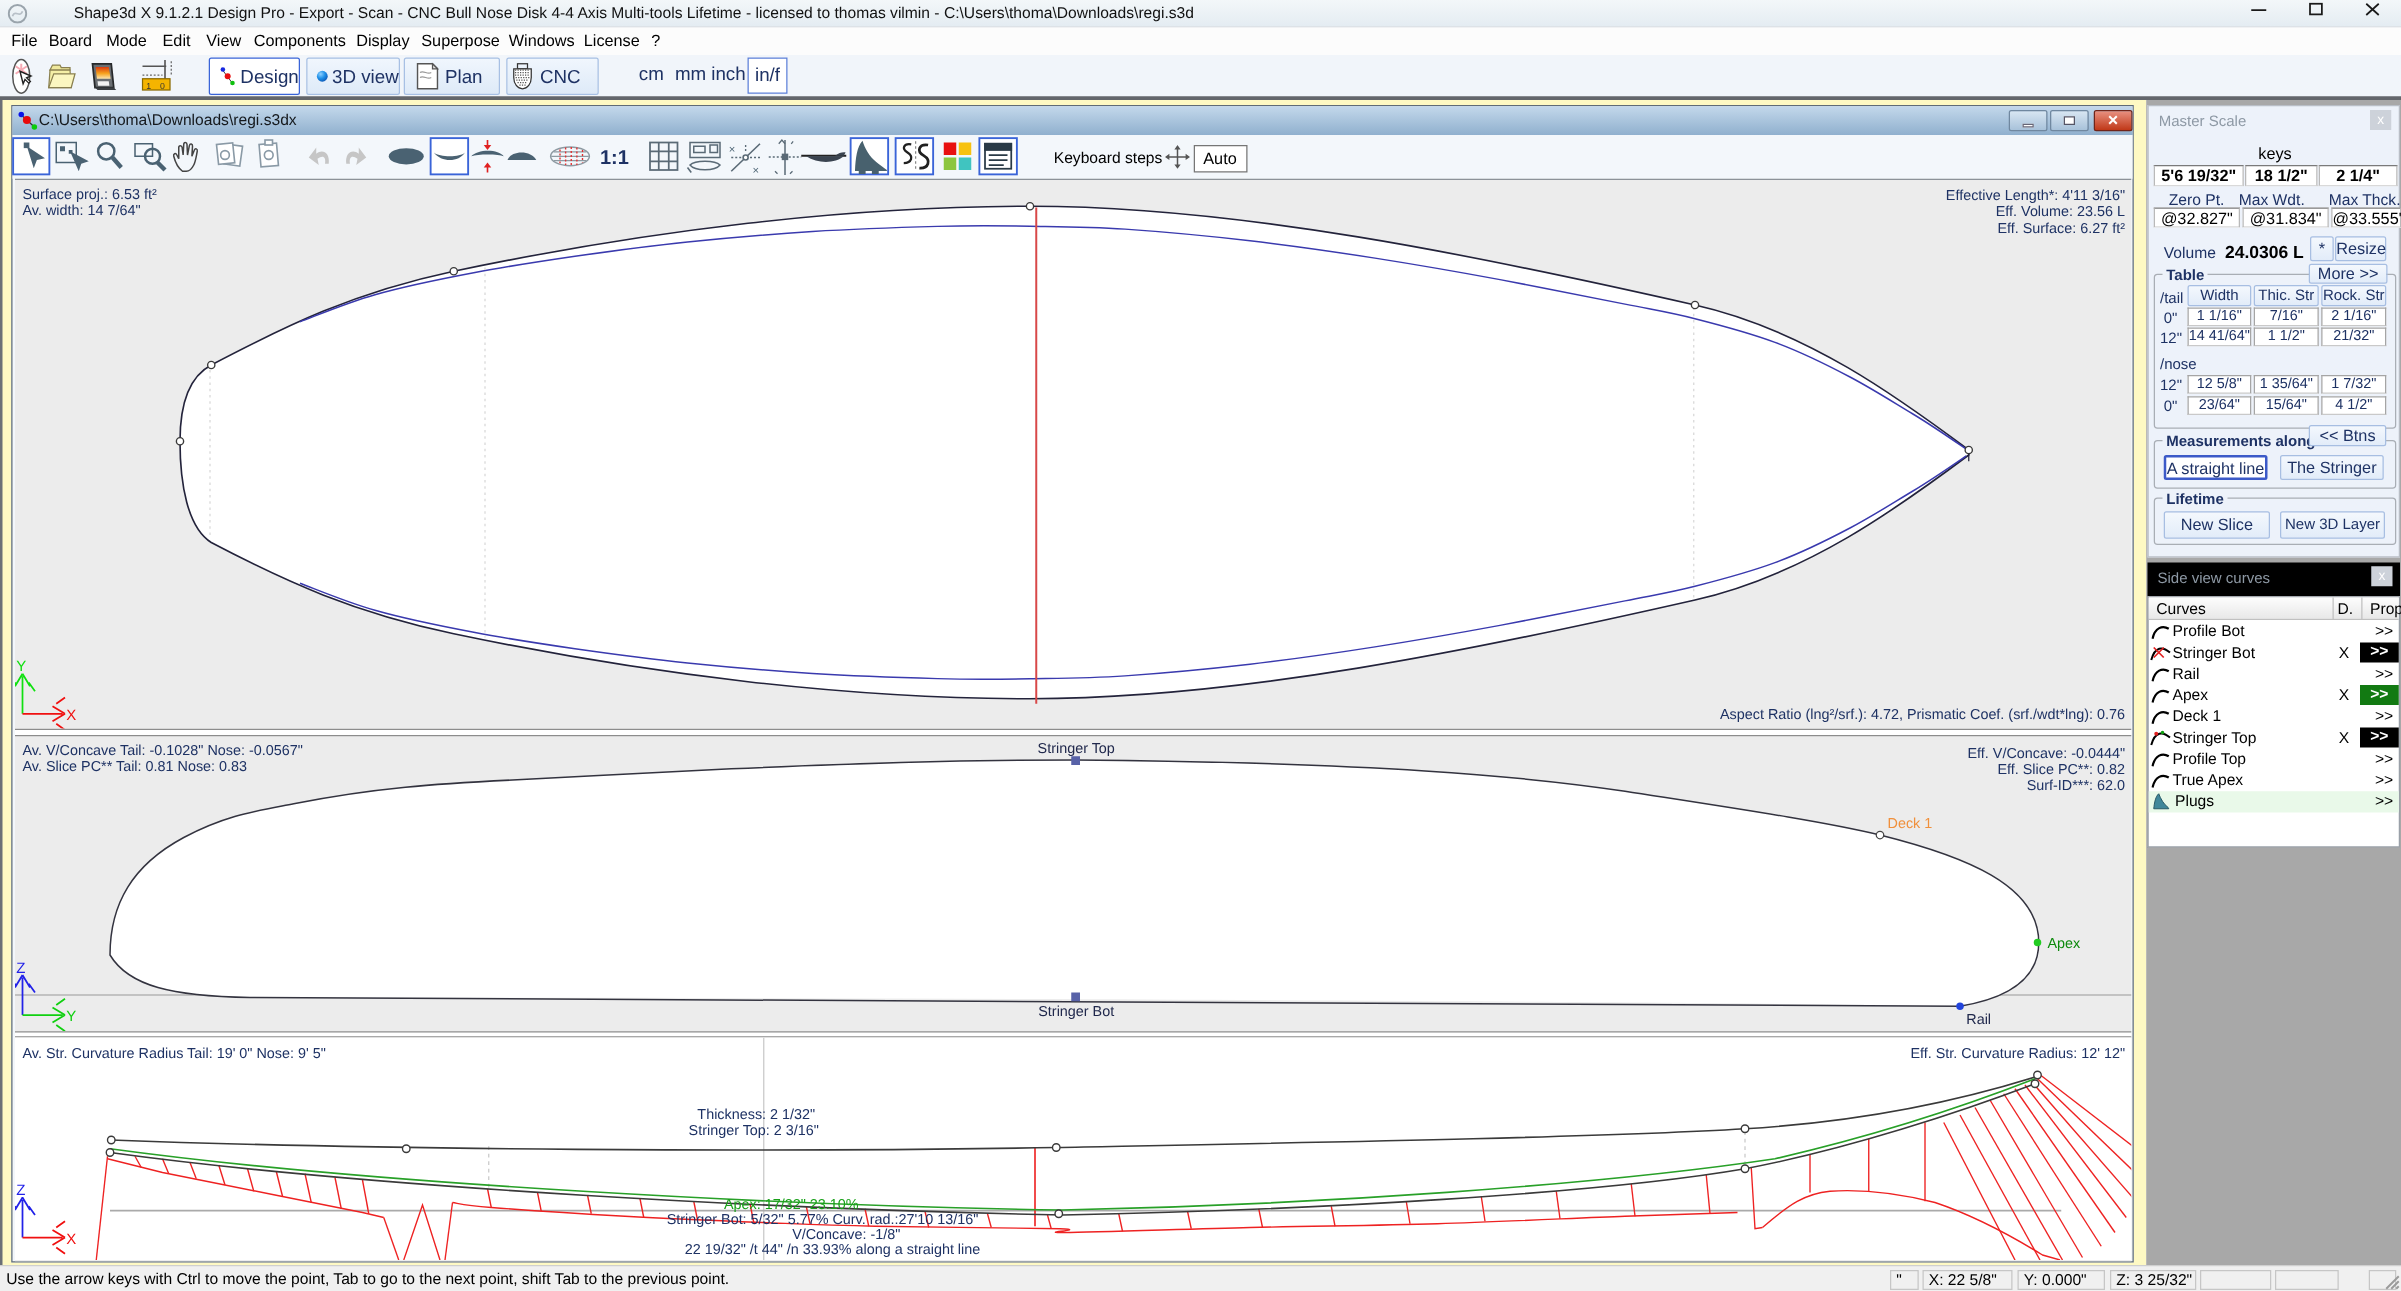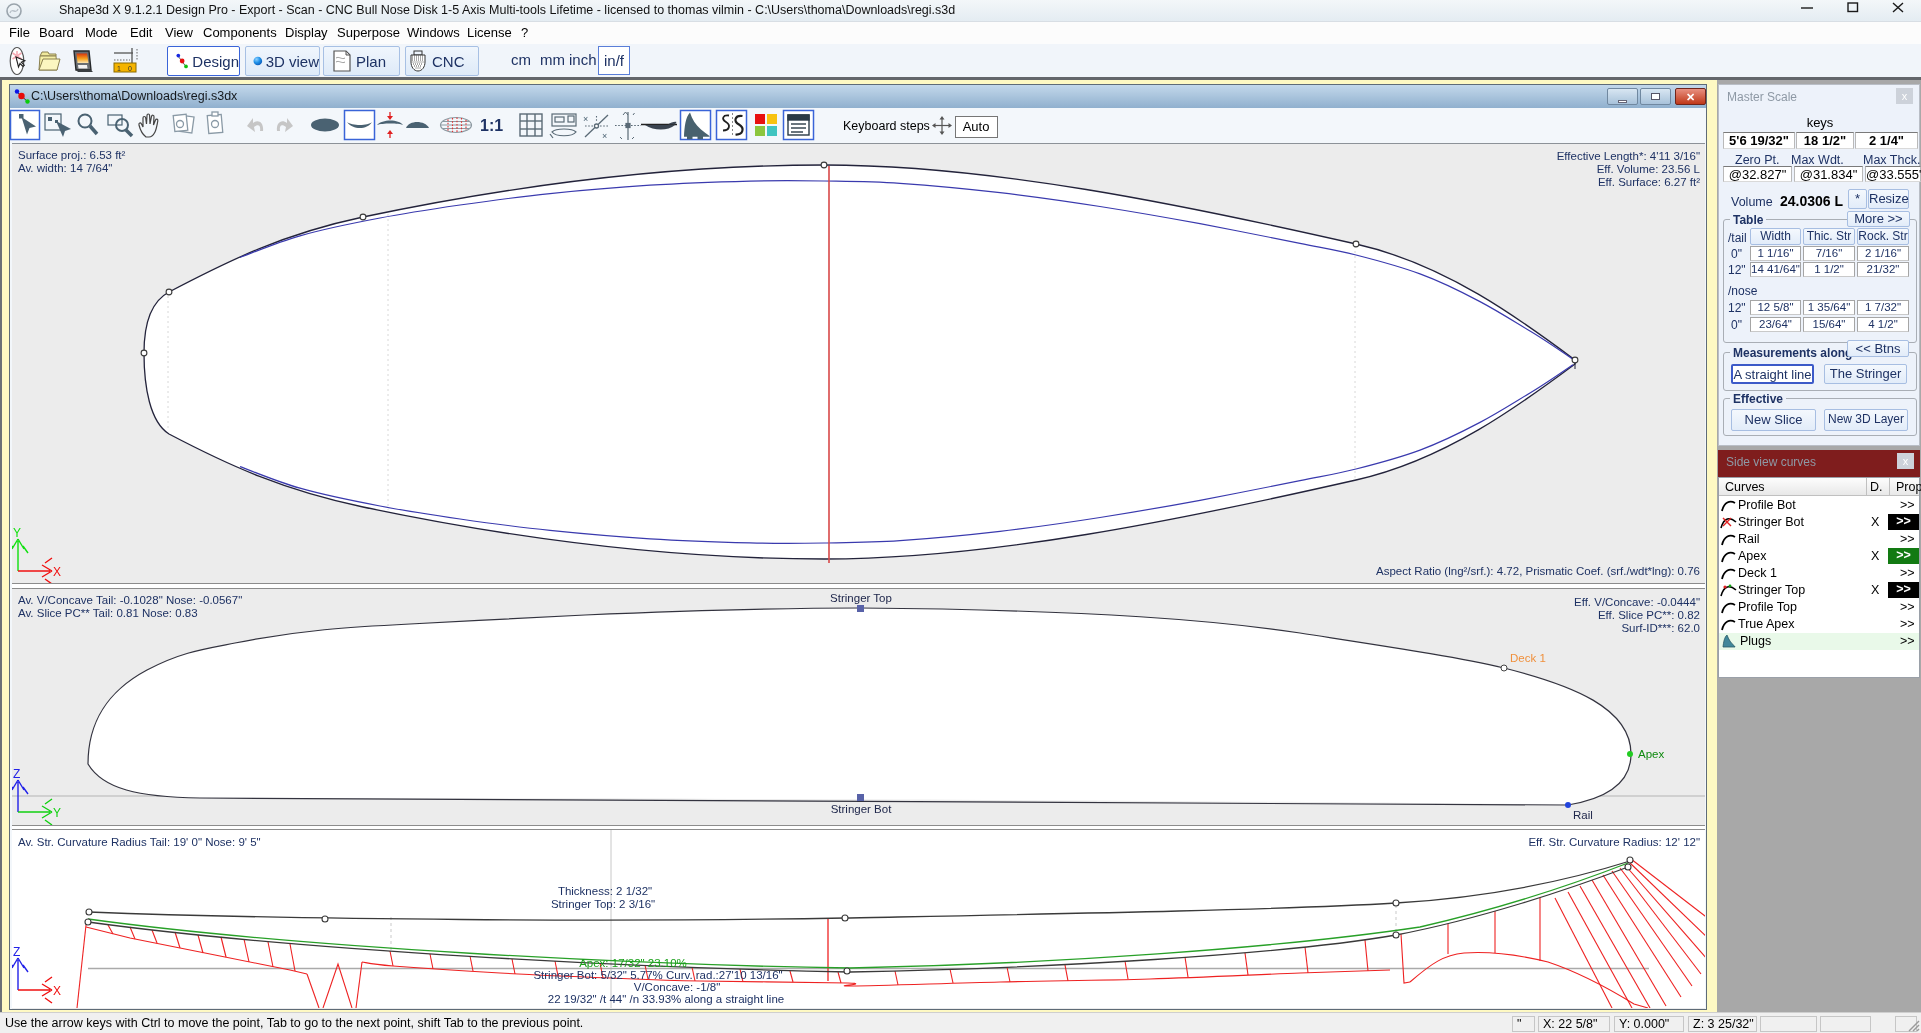--- a/index.html
+++ b/index.html
@@ -38,21 +38,21 @@
 .scell { position:absolute; top:3px; height:16px; border:1px solid #C6C6C6; font-size:12.5px; color:#000; padding-left:4px; }
 </style>
 </head>
 <body>
 
 <div class="abs" id="titlebar">
   <svg class="abs" style="left:6px;top:3px" width="16" height="16" viewBox="0 0 16 16">
       <circle cx="8" cy="8" r="7" fill="none" stroke="#9AA4AC" stroke-width="1.6"></circle>
       <path d="M4 10 C6 4 10 12 12 6" fill="none" stroke="#B8C0C8" stroke-width="1.4"></path>
     </svg>
-  <div class="ttext">Shape3d X 9.1.2.1 Design Pro - Export - Scan - CNC Bull Nose Disk 1-5 Axis Multi-tools Lifetime - licensed to thomas vilmin - C:\Users\thoma\Downloads\regi.s3d</div>
+  <div class="ttext">Shape3d X 9.1.2.1 Design Pro - Export - Scan - CNC Bull Nose Disk 4-4 Axis Multi-tools Lifetime - licensed to thomas vilmin - C:\Users\thoma\Downloads\regi.s3d</div>
   <svg class="abs" style="left:1795px;top:0" width="126" height="22" viewBox="0 0 126 22">
     <g stroke="#1A1A1A" stroke-width="1.4" fill="none">
       <line x1="6" y1="8" x2="18" y2="8"></line>
       <rect x="53" y="3" width="9.5" height="8.5"></rect>
       <line x1="98" y1="3" x2="108" y2="12"></line>
         <line x1="108" y1="3" x2="98" y2="12"></line>
     </g>
   </svg>
 </div>
 
@@ -482,26 +482,26 @@
     <div class="tcell" style="left:31px;top:232px;width:51px;height:15px">23/64"</div>
     <div class="tcell" style="left:84px;top:232px;width:52px;height:15px">15/64"</div>
     <div class="tcell" style="left:138px;top:232px;width:52px;height:15px">4 1/2"</div>
     <div class="pbtn" style="left:128px;top:255px;width:62px;height:17px;line-height:15px">&lt;&lt; Btns</div>
     <div class="gbox" style="left:4px;top:267px;width:194px;height:39px">
         <span class="glabel">Measurements along</span>
       </div>
     <div class="pbtn" style="left:12px;top:279px;width:83px;height:20px;line-height:17px;background:#FFF;border:2px solid #3C5AC8">A straight line</div>
     <div class="pbtn" style="left:105px;top:279px;width:83px;height:20px;line-height:17px">The Stringer</div>
     <div class="gbox" style="left:4px;top:313px;width:194px;height:38px">
-        <span class="glabel">Effective</span>
+        <span class="glabel">Lifetime</span>
       </div>
     <div class="pbtn" style="left:12px;top:324px;width:85px;height:22px;line-height:19px">New Slice</div>
     <div class="pbtn" style="left:105px;top:324px;width:84px;height:22px;line-height:19px;font-size:12px">New 3D Layer</div>
   </div>
-  <div class="panel" style="left:1px;top:370px;width:202px;height:228px;background:#7f1d1d">
+  <div class="panel" style="left:1px;top:370px;width:202px;height:228px;background:#000000">
     <div class="ptitle">Side view curves</div>
     <div class="pclose">x</div>
     <div class="abs" style="left:0px;top:27px;width:202px;height:201px;background:#FFF;border:1px solid #9AA0A8">
       <div class="abs" style="left:0;top:0;width:200px;height:18px;background:linear-gradient(#FDFDFD,#E8E8E8);border-bottom:1px solid #C0C0C0;font-size:12.5px;color:#000">
         <span style="position:absolute;left:6px;top:2px">Curves</span>
         <span style="position:absolute;left:151px;top:2px">D.</span>
         <span style="position:absolute;left:177px;top:2px">Prop</span>
         <span style="position:absolute;left:147px;top:0;width:1px;height:18px;background:#C0C0C0"></span>
         <span style="position:absolute;left:170px;top:0;width:1px;height:18px;background:#C0C0C0"></span>
       </div>

